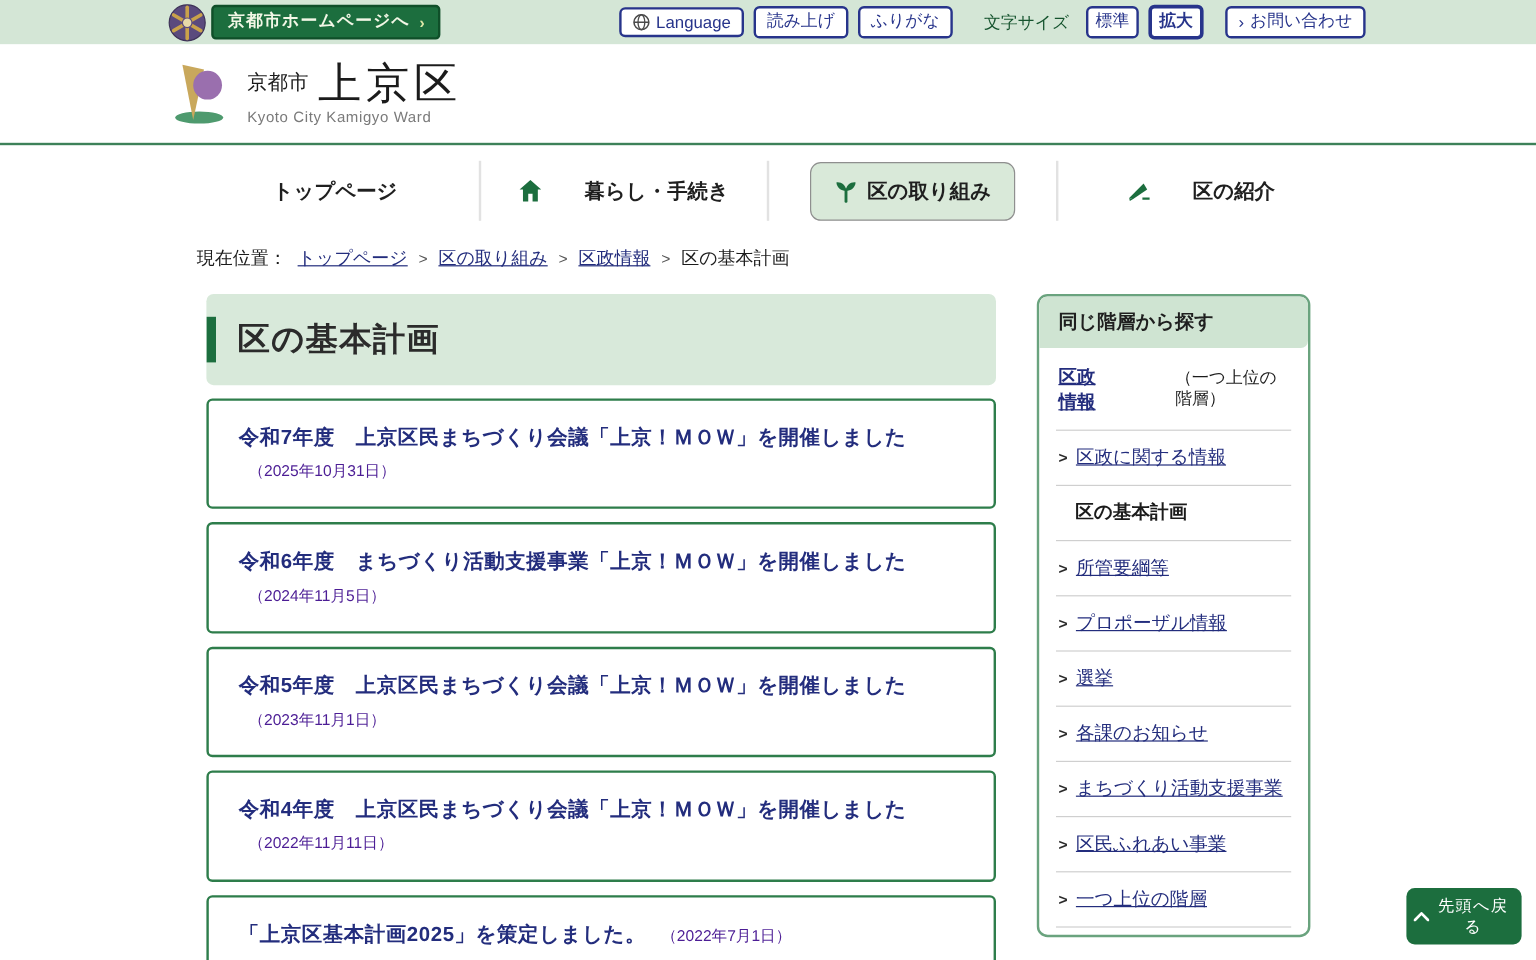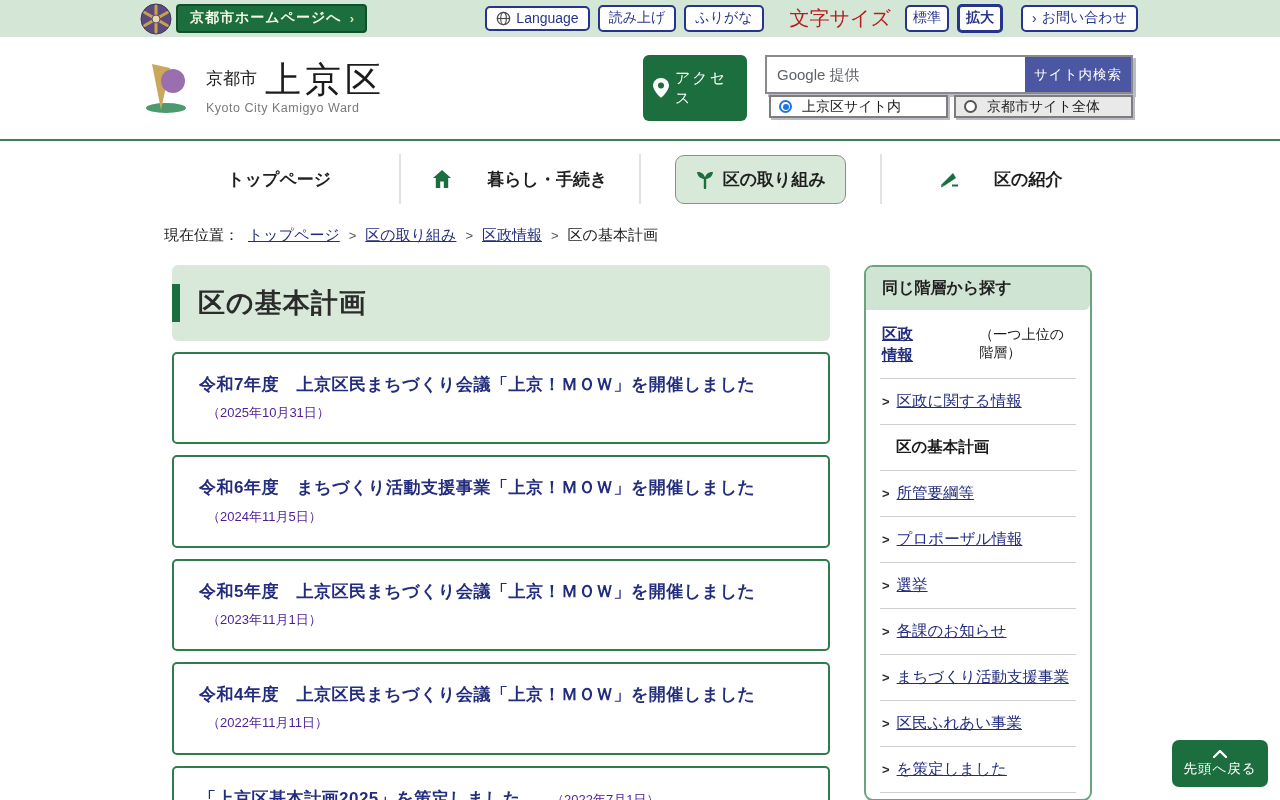--- a/index.html
+++ b/index.html
@@ -29,26 +29,26 @@
   .home-btn .chev { color:#dfe8a8; font-weight:bold; font-size:13px; }
   .topbar-right { margin-left:auto; display:flex; align-items:center; gap:8px; }
   .util-btn {
     display:inline-flex; align-items:center; gap:5px;
     background:#fff; color:#27348b;
     border:2px solid #27348b; border-radius:5px;
     font-size:14px; padding:2px 9px 3px; text-decoration:none; white-space:nowrap;
   }
   .util-btn.small { padding:2px 6px 3px; }
   .util-btn.active { font-weight:bold; border-width:3px; }
-  .fontsize-label { font-size:20px; color:#b91c1c; margin:0 6px 0 18px; white-space:nowrap; }
+  .fontsize-label { font-size:14px; color:#14532d; margin:0 6px 0 18px; white-space:nowrap; }
   .globe { width:15px; height:15px; }
 
   
   .header {
-    height:104px; background:#fff; display:flex; align-items:center;
+    height:84px; background:#fff; display:flex; align-items:center;
     padding:0 147px 0 140px; border-bottom:2px solid #3d8159;
   }
   .logo { display:flex; align-items:center; gap:10px; text-decoration:none; }
   .logo-mark { width:56px; height:52px; }
   .logo-text .row1 { display:flex; align-items:flex-end; gap:8px; }
   .logo-city { font-size:17px; color:#1b1b1b; padding-bottom:8px; }
   .logo-ward { font-size:36px; color:#1b1b1b; letter-spacing:4px; line-height:1; }
   .logo-en { font-size:12.5px; color:#7a7a7a; margin-top:3px; letter-spacing:0.5px; }
 
   .header-right { margin-left:auto; display:flex; align-items:flex-start; gap:18px; }
@@ -156,21 +156,21 @@
   .sb-parent a { font-weight:bold; }
   .sb-parent .note { color:#1b1b1b; font-size:14px;margin-left:44px; }
   .sb-chev { color:#2b2b2b; font-size:13px; font-weight:bold; flex:0 0 auto; }
   .sb-current { font-weight:bold; color:#1b1b1b; padding-left:14px; }
 
   
   .back-top {
     position:absolute; right:12px; bottom:13px;
     width:96px; height:47px; background:#1c6e3e; color:#fff;
     border:none; border-radius:7px; cursor:pointer;
-    display:flex; flex-direction:column; align-items:center; justify-content:center; gap:2px;
+    display:flex; flex-direction:row; align-items:center; justify-content:center; gap:2px;
     font-size:13.5px; letter-spacing:1px;
     font-family:"Liberation Sans","DejaVu Sans",sans-serif;
   }
   .chev-up { width:14px; height:8px; }
 </style>
 </head>
 <body>
 
 <div class="topbar">
   <div class="topbar-left">
@@ -227,46 +227,20 @@
     </svg>
     <span class="logo-text">
       <span class="row1">
         <span class="logo-city">京都市</span>
         <span class="logo-ward">上京区</span>
       </span>
       <span class="logo-en" style="display:block">Kyoto City Kamigyo Ward</span>
     </span>
   </a>
 
-  <div class="header-right">
-    <a class="access-btn">
-      <svg class="pin" viewBox="0 0 16 20">
-        <path d="M8 0C3.6 0 0 3.4 0 7.6 0 13 8 20 8 20s8-7 8-12.4C16 3.4 12.4 0 8 0z" fill="#fff"></path>
-        <circle cx="8" cy="7.4" r="3" fill="#1c6e3e"></circle>
-      </svg>
-      <span class="access-label">アクセス</span>
-    </a>
-
-    <div class="search-cluster">
-      <div class="search-row">
-        <input class="search-input" type="text" placeholder="Google 提供" style="">
-        <button class="search-btn">サイト内検索</button>
-      </div>
-      <div class="scope-row">
-        <label class="scope-opt">
-          <span class="radio checked"></span>
-          <span>上京区サイト内</span>
-        </label>
-        <label class="scope-opt alt">
-          <span class="radio"></span>
-          <span>京都市サイト全体</span>
-        </label>
-      </div>
-    </div>
-  </div>
 </div>
 
 <nav class="nav">
   <a class="nav-item">
     <span>トップページ</span>
   </a>
   <a class="nav-item">
     <svg class="nav-icon" viewBox="0 0 20 20">
       <path d="M10 1 L19 9 H16.2 V19 H11.8 V12.5 H8.2 V19 H3.8 V9 H1 Z" fill="#1c6e3e"></path>
     </svg>
@@ -366,21 +340,21 @@
       <div class="sb-row">
         <span class="sb-chev">&gt;</span>
         <a>まちづくり活動支援事業</a>
       </div>
       <div class="sb-row">
         <span class="sb-chev">&gt;</span>
         <a>区民ふれあい事業</a>
       </div>
       <div class="sb-row">
         <span class="sb-chev">&gt;</span>
-        <a>を策定しました</a>
+        <a>一つ上位の階層</a>
       </div>
     </div>
   </aside>
 
 </div>
 
 <button class="back-top">
   <svg class="chev-up" viewBox="0 0 14 8">
     <polyline points="1,7 7,1 13,7" fill="none" stroke="#fff" stroke-width="2.4" stroke-linecap="round" stroke-linejoin="round"></polyline>
   </svg>

